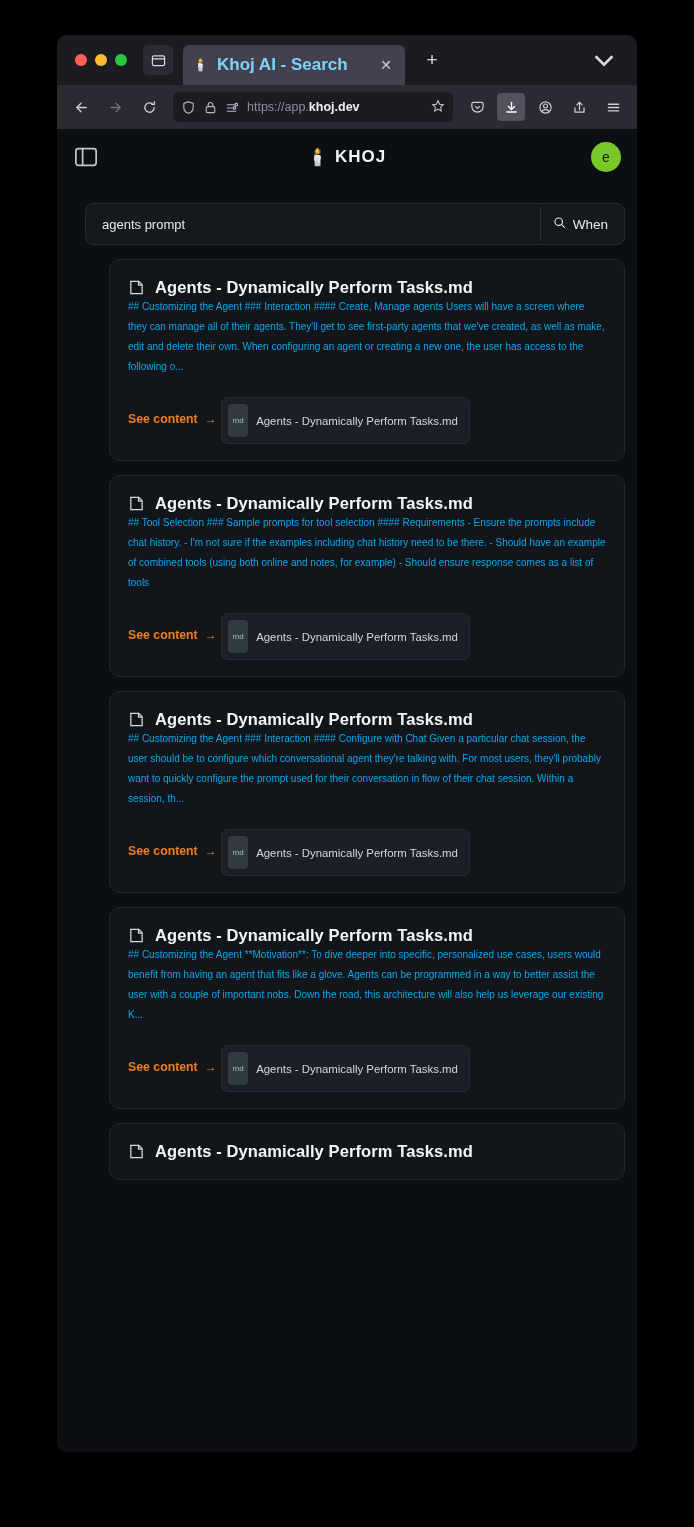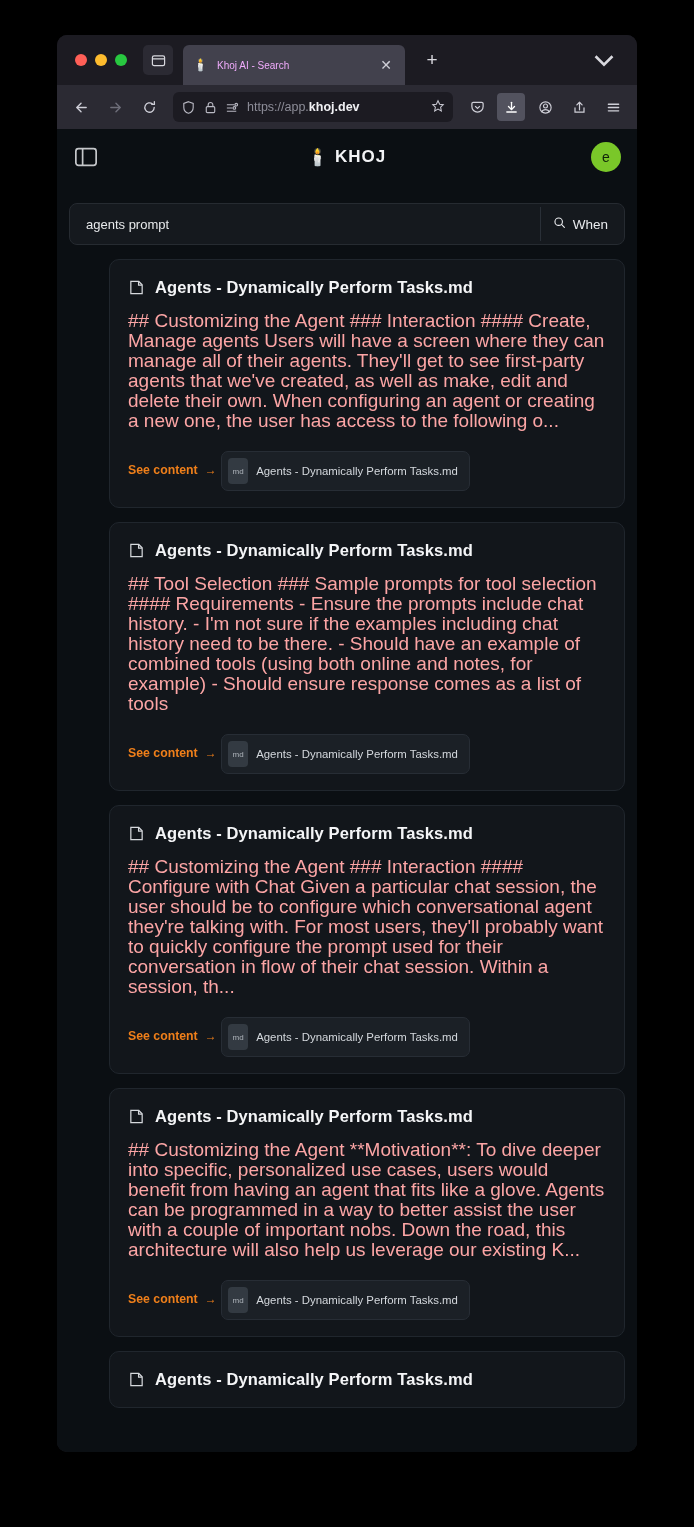--- a/index.html
+++ b/index.html
@@ -79,26 +79,27 @@
     position: relative;
     top: 5px;
   }
   .tab-favicon {
     width: 16px; height: 16px;
     display: flex; align-items: center; justify-content: center;
     font-size: 12px;
     line-height: 1;
   }
   .tab-title {
-    color: #f0abfc;
-    font-size: 10px;
+    color: #7dd3fc;
+    font-size: 17px;
     white-space: nowrap;
     overflow: hidden;
     text-overflow: ellipsis;
     flex: 1;
+    font-weight: bold;
   }
   .tab-close {
     width: 18px; height: 18px;
     display: flex; align-items: center; justify-content: center;
     color: #cfcfd8;
     font-size: 14px;
     line-height: 1;
   }
   .new-tab {
     width: 30px; height: 30px;
@@ -211,21 +212,21 @@
     background: #7ac729;
     color: #10240a;
     display: flex; align-items: center; justify-content: center;
     font-size: 14px;
     font-weight: 500;
     z-index: 2;
   }
 
   
   .search-wrap {
-    margin: 18px 12px 0 12px;
+    margin: 18px 12px 0 28px;
     height: 42px;
     background: #15191e;
     border: 1px solid #262b31;
     border-radius: 8px;
     display: flex;
     align-items: center;
     padding: 0 4px 0 14px;
     box-sizing: border-box;
   }
   .search-input {
@@ -276,23 +277,22 @@
     display: flex; align-items: center; justify-content: center;
     flex: none;
   }
   .card-title {
     color: #f4f5f7;
     font-size: 16.5px;
     font-weight: 700;
     letter-spacing: 0.1px;
   }
   .card-body {
-    margin-top: 14px;
-    color: #fca5a5;
-    font-size: 19px;
+    color: #0ea5e9;
+    font-size: 10px;
     line-height: 20px;
     word-break: break-word;
   }
   .see-content {
     margin-top: 16px;
     display: inline-flex;
     align-items: center;
     gap: 7px;
     color: #ef7f1a;
     font-size: 12.3px;
@@ -304,21 +304,21 @@
     display: inline-flex;
     align-items: center;
     gap: 8px;
     background: #1b2026;
     border: 1px solid #272d35;
     border-radius: 7px;
     padding: 6px 11px 6px 6px;
     box-sizing: border-box;
   }
   .chip-badge {
-    width: 20px; height: 26px;
+    width: 20px; height: 33px;
     border-radius: 4px;
     background: #333a42;
     color: #aeb4bb;
     font-size: 8px;
     display: flex; align-items: center; justify-content: center;
     font-family: "Liberation Sans", sans-serif;
   }
   .chip-label {
     color: #d4d8dd;
     font-size: 11.4px;

